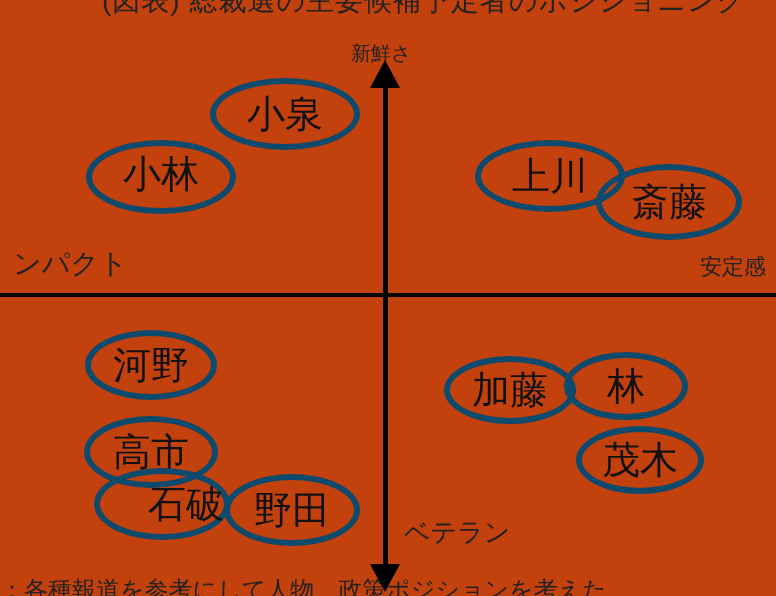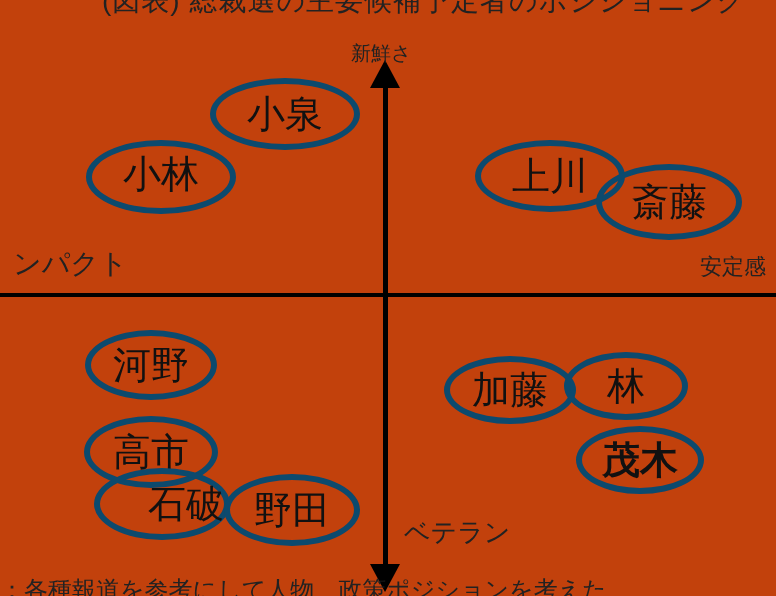--- a/index.html
+++ b/index.html
@@ -133,19 +133,19 @@
   <div class="ellipse" style="left:224px; top:474px; width:136px; height:72px;text-align:center;">
     <span class="cname">野田</span>
   </div>
 
   <div class="ellipse" style="left:444px; top:356px; width:132px; height:68px;">
     <span class="cname">加藤</span>
   </div>
   <div class="ellipse" style="left:564px; top:352px; width:124px; height:68px;">
     <span class="cname">林</span>
   </div>
-  <div class="ellipse" style="left:576px; top:426px; width:128px; height:68px;font-weight:bold;">
+  <div class="ellipse" style="left:576px; top:426px; width:128px; height:68px;">
     <span class="cname">茂木</span>
   </div>
 
   <div class="footnote">：各種報道を参考にして人物、政策ポジションを考えた</div>
 
 </div>
 
 </body></html>

